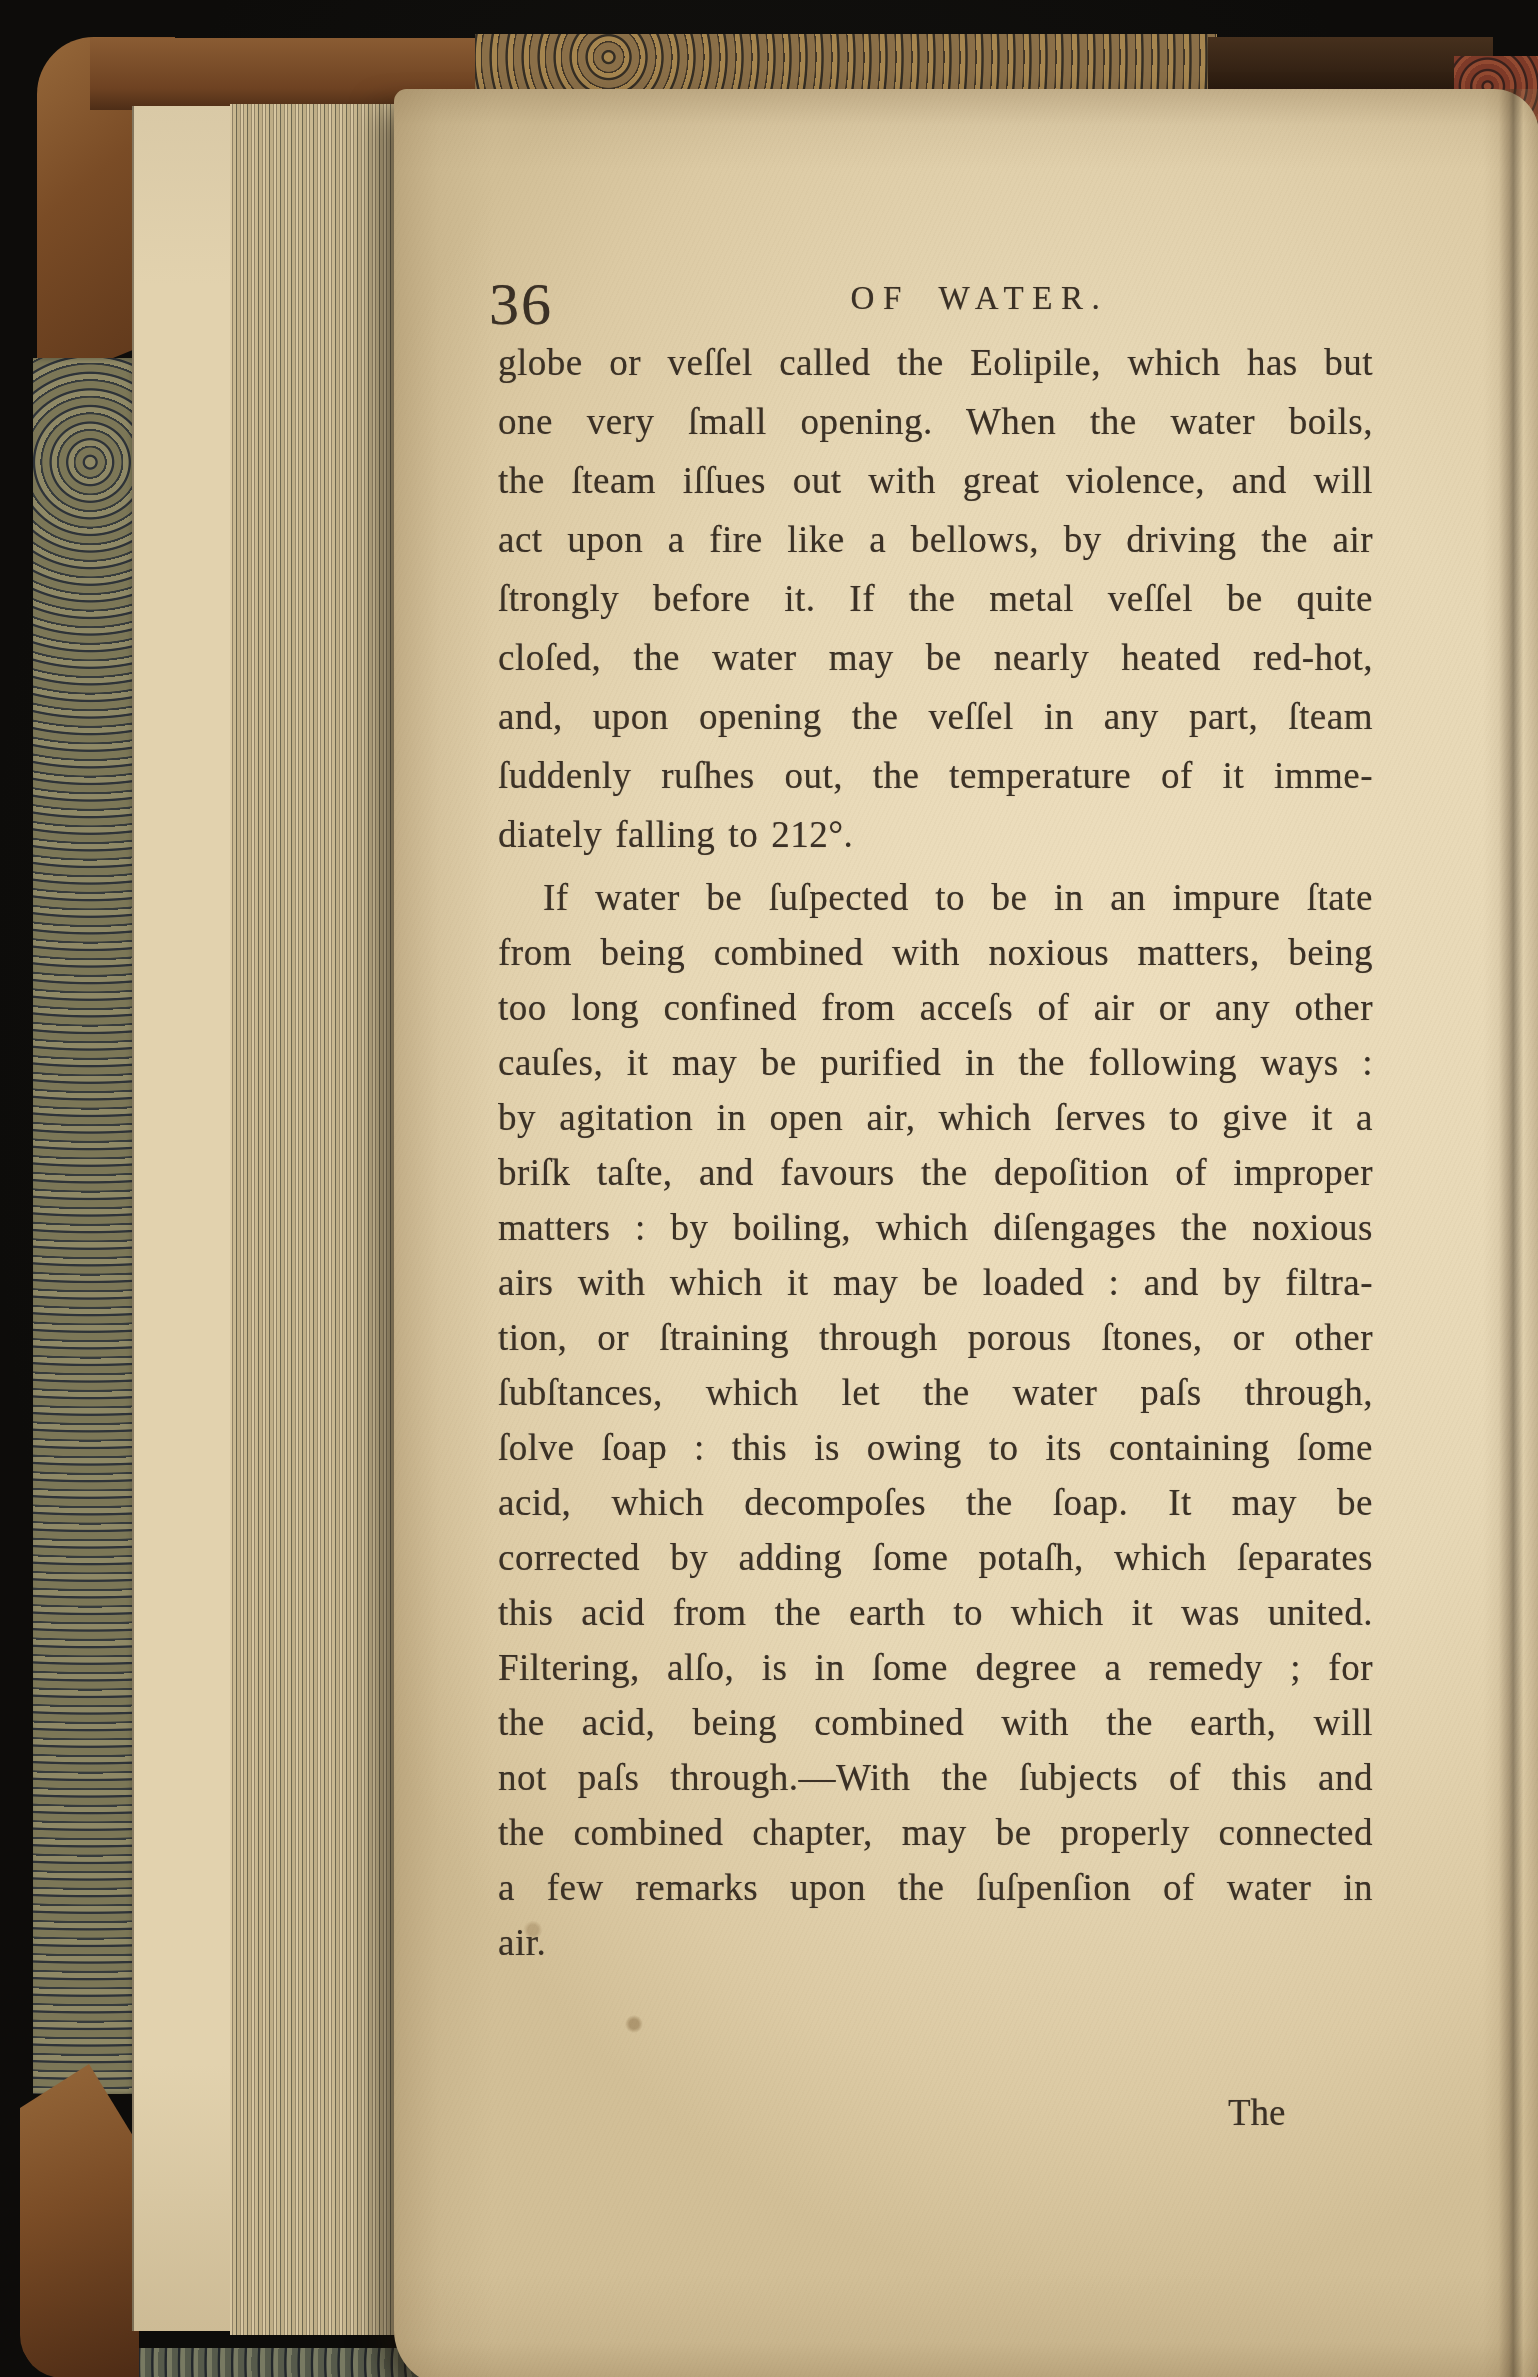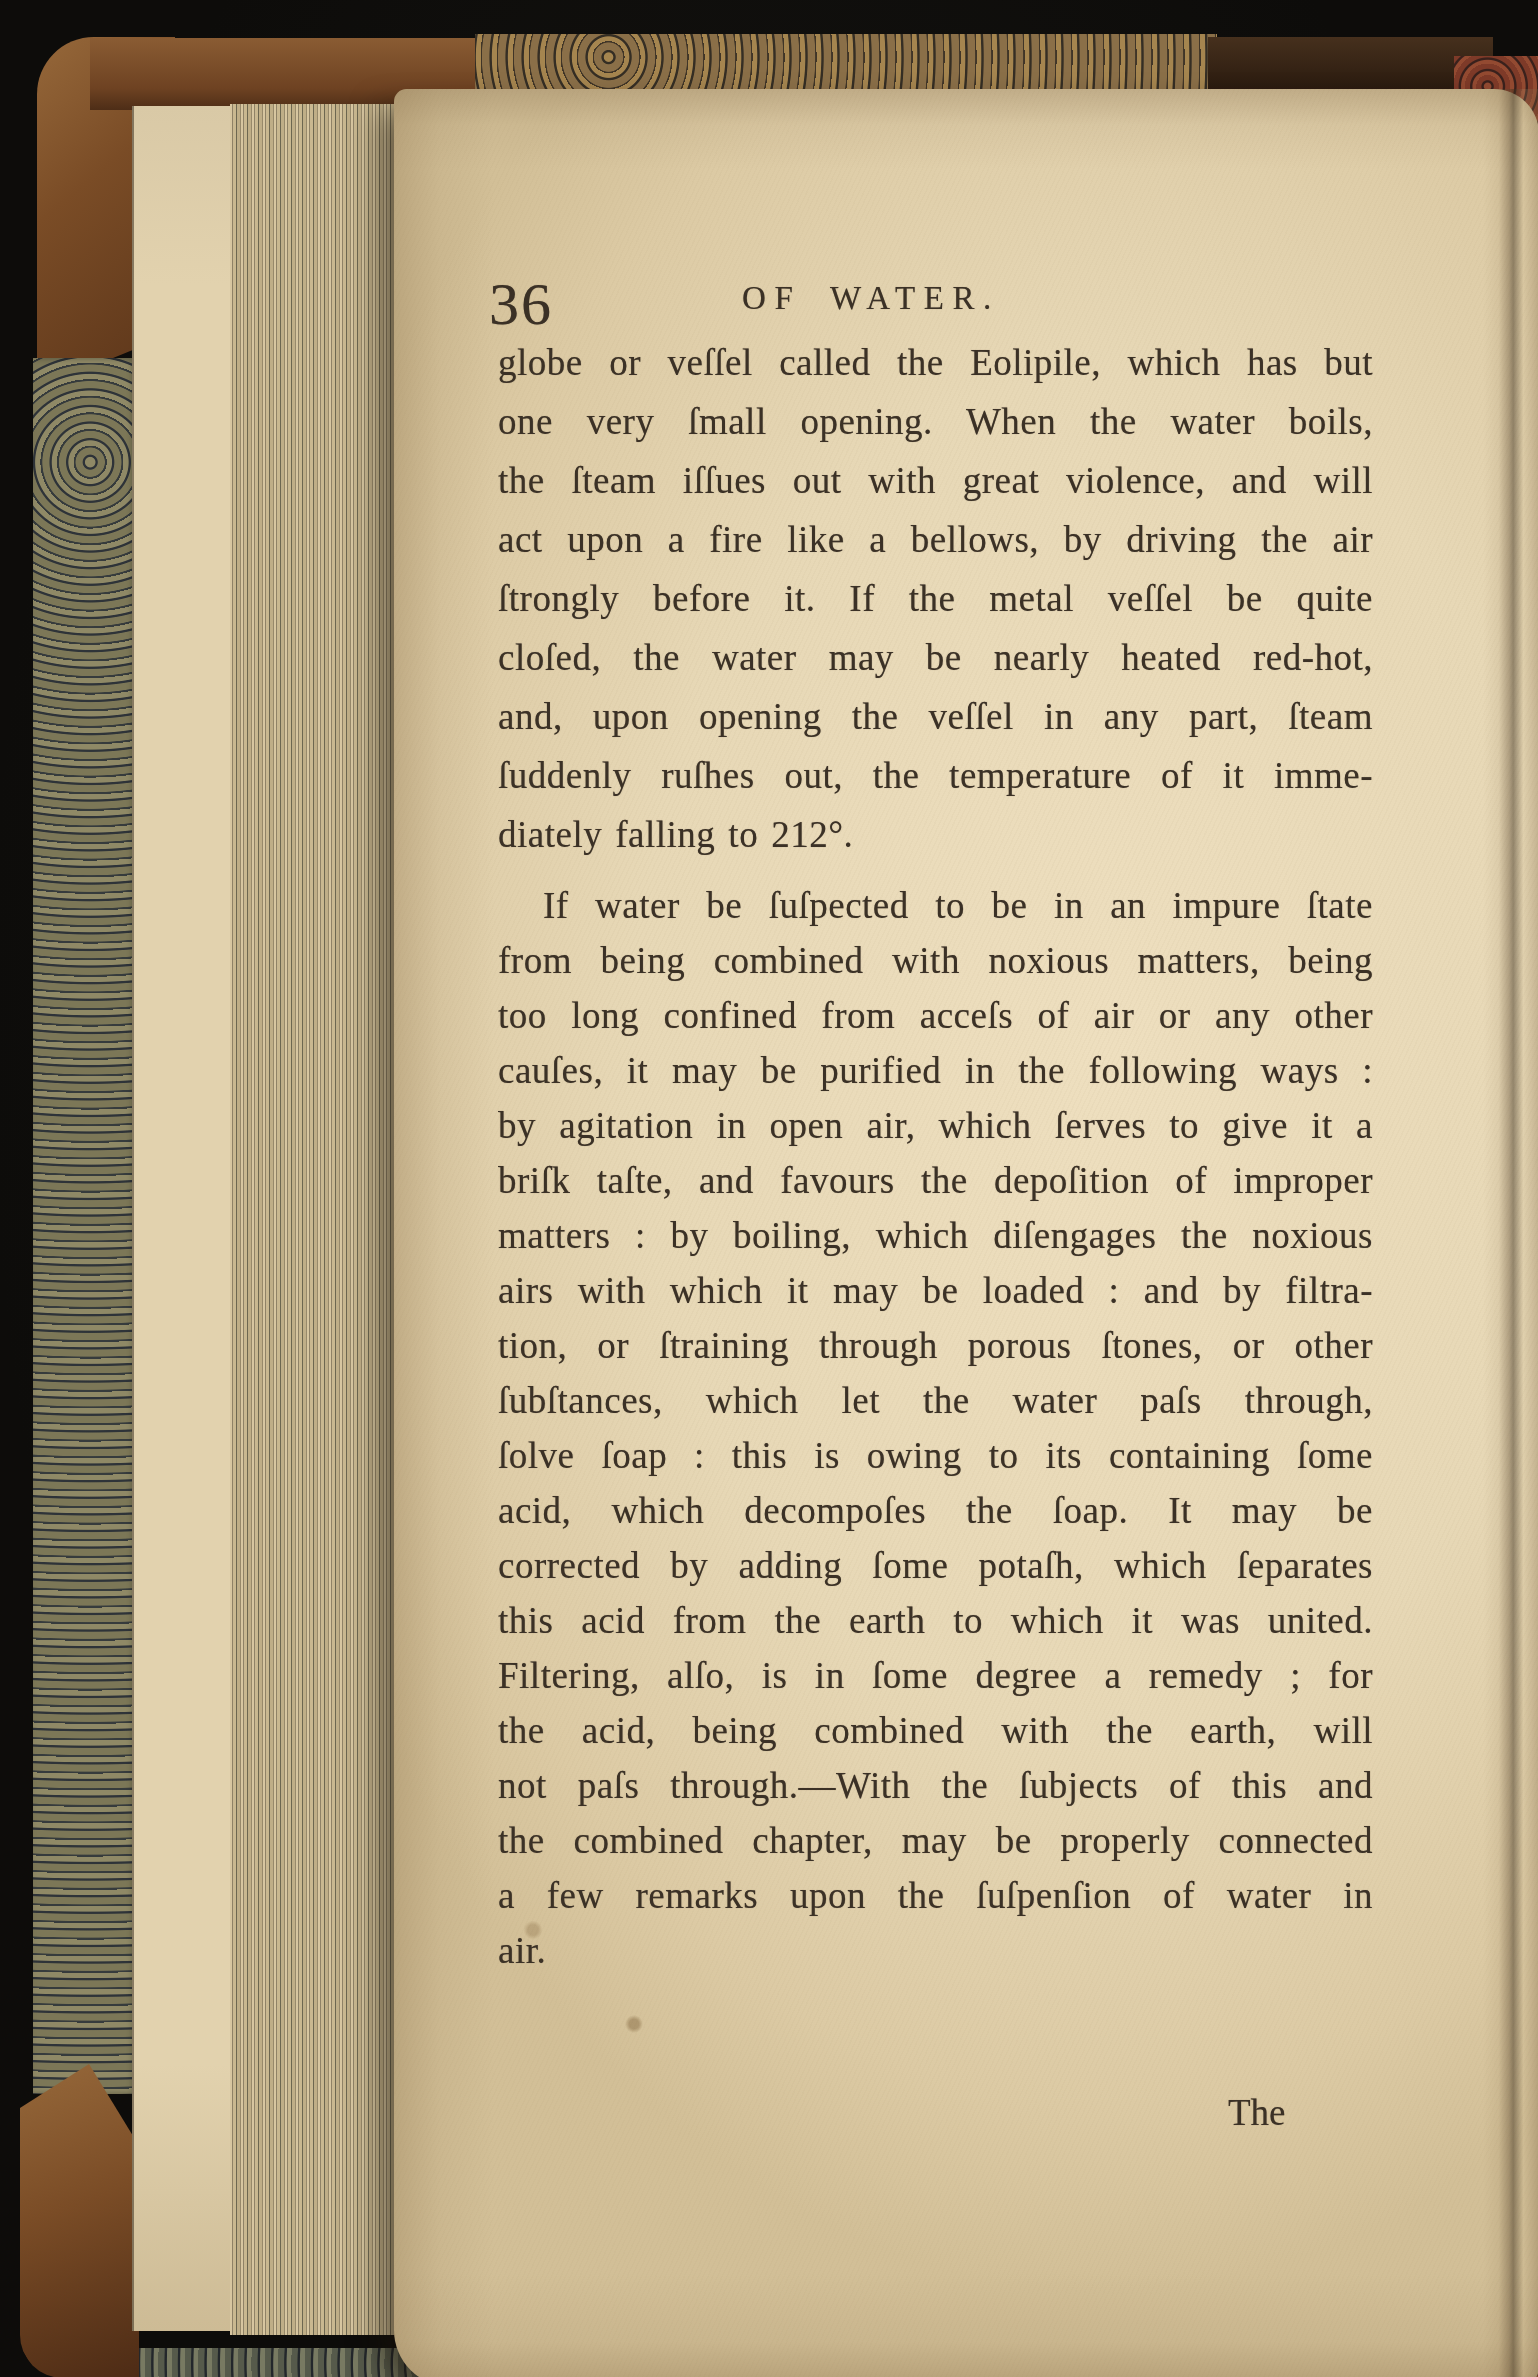--- a/index.html
+++ b/index.html
@@ -80,25 +80,25 @@
          box-shadow:-18px 15px 31px -5.7px rgba(25,18,10,.55);}
   .gutter{position:absolute;left:1483px;top:89px;width:56px;height:2298px;z-index:5;
          background:linear-gradient(90deg, transparent 0,
             rgba(120,95,60,.10) 28%, rgba(90,70,45,.38) 46%, rgba(55,42,25,.48) 54%,
             rgba(190,170,130,.18) 72%, rgba(110,88,55,.30) 100%);}
 
   
   .print{color:#3b3126;text-shadow:0 0 1px rgba(59,49,38,.35), 0.2px 0.2px 0 rgba(59,49,38,.22);}
   .folio{position:absolute;left:489px;top:270px;z-index:6;font-size:60px;letter-spacing:1.9px;}
   .running-head{position:absolute;left:742px;top:280px;width:475px;z-index:6;
-         text-align:left;font-size:33px;letter-spacing:8.6px;word-spacing:12.4px;}
+         text-align:center;font-size:33px;letter-spacing:8.6px;word-spacing:12.4px;}
   .text-block{position:absolute;left:498px;top:333px;width:875px;z-index:6;font-size:37px;
          letter-spacing:0.5px;word-spacing:3.3px;}
   .paragraph{margin:0;}
-  .paragraph + .paragraph{margin-top:14px;}
+  .paragraph + .paragraph{margin-top:6px;}
   .line{height:59px;line-height:59px;overflow:hidden;
         text-align:justify;text-align-last:justify;}
   .paragraph:nth-child(2) .line{height:55px;line-height:55px;}
   .line.last{text-align-last:left;}
   .line.indent{text-indent:45px;}
   .catchword{position:absolute;left:1228px;top:2091px;z-index:6;font-size:37px;}
 </style>
 </head>
 <body>
 

